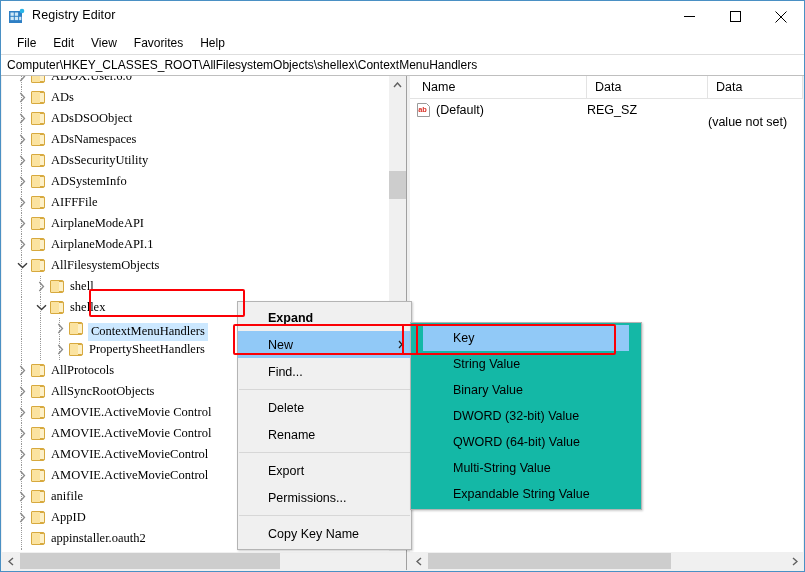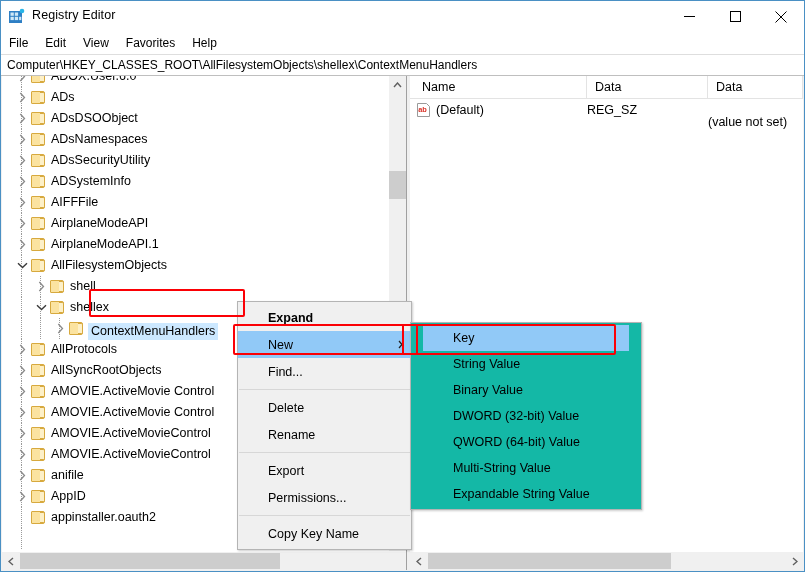--- a/index.html
+++ b/index.html
@@ -30,20 +30,21 @@
     position:absolute;left:31px;top:7px;font-size:12.5px;color:#000;
     letter-spacing:.1px;
   }
   .wctrls{position:absolute;right:0;top:0;display:flex;height:31px;}
   .wbtn{width:46px;height:31px;display:flex;align-items:center;justify-content:center;}
   .wbtn svg{display:block;}
 
   
   .menubar{
     height:22px;background:#ffffff;display:flex;align-items:center;
+    padding-left:8px;
   }
   .menuitem{
     font-size:12px;color:#000;padding:2px 9px 3px 8px;
   }
 
   
   .addressbar{
     height:20px;background:#ffffff;border-top:1px solid #dedede;
     border-bottom:1px solid #bfbfbf;
     display:flex;align-items:center;padding-left:6px;
@@ -61,21 +62,21 @@
     overflow:hidden;
   }
   .splitter{width:3px;background:#f0f0f0;}
   .pane-right{
     position:relative;flex:1;background:#ffffff;overflow:hidden;
   }
 
   
   .tree{
     position:absolute;left:0;top:0;right:22px;bottom:19px;
-    overflow:hidden;background:#fff;
+    overflow:hidden;background:#fff;font-family:Liberation Serif, serif;
   }
   .trow{
     position:relative;height:21px;display:flex;align-items:center;
     white-space:nowrap;
   }
   .guide{
     position:absolute;top:0;bottom:0;width:1px;
     background-image:linear-gradient(to bottom,#9a9a9a 1px,transparent 1px);
     background-size:1px 2px;
   }
@@ -406,20 +407,36 @@
               </svg>
             </span>
             <span class="folder">
               <span class="fb"></span>
               <span class="ft"></span>
             </span>
             <span class="tlabel">ContextMenuHandlers</span>
           </div>
           <div class="trow">
             <span class="guide" style="left: 19px;"></span>
+            <span class="guide" style="left: 38px;"></span>
+            <span class="guide" style="left: 57px;"></span>
+            <span style="flex: 0 0 50px;"></span>
+            <span class="chev">
+              <svg width="7" height="11" viewBox="0 0 7 11">
+                <polyline points="1.3,1 5.5,5.5 1.3,10" fill="none" stroke="#8a8a8a" stroke-width="1.3"></polyline>
+              </svg>
+            </span>
+            <span class="folder">
+              <span class="fb"></span>
+              <span class="ft"></span>
+            </span>
+            <span class="tlabel">PropertySheetHandlers</span>
+          </div>
+          <div class="trow">
+            <span class="guide" style="left: 19px;"></span>
             <span style="flex: 0 0 12px;"></span>
             <span class="chev">
               <svg width="7" height="11" viewBox="0 0 7 11">
                 <polyline points="1.3,1 5.5,5.5 1.3,10" fill="none" stroke="#8a8a8a" stroke-width="1.3"></polyline>
               </svg>
             </span>
             <span class="folder">
               <span class="fb"></span>
               <span class="ft"></span>
             </span>

